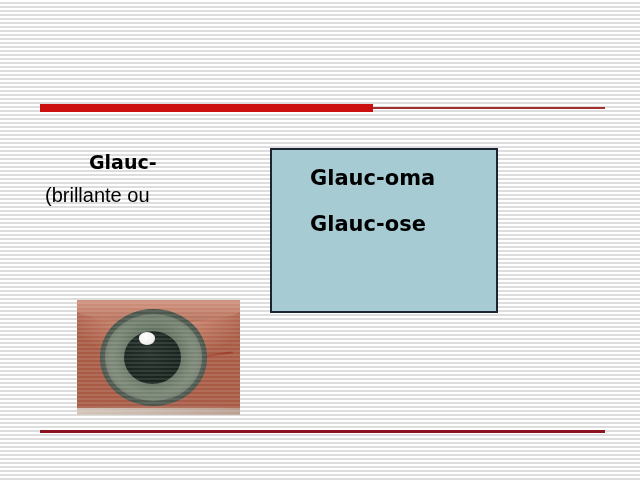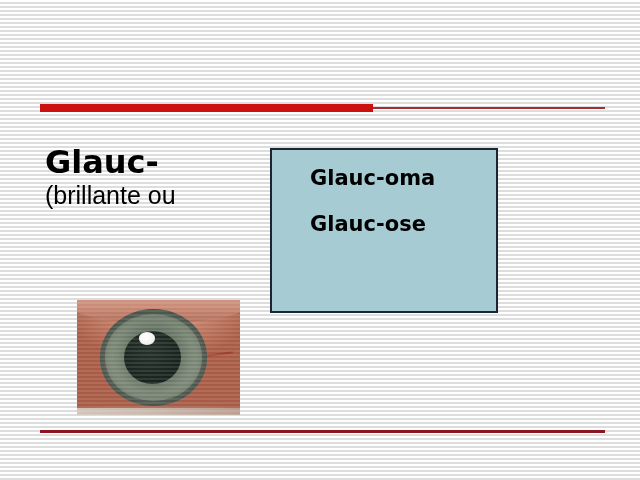--- a/index.html
+++ b/index.html
@@ -84,28 +84,29 @@
   .left-text {
     position: absolute;
     left: 45px;
     top: 145px;
     width: 215px;
     color: #000000;
   }
   .left-text .lead {
     font-family: "DejaVu Sans", sans-serif;
     font-weight: bold;
-    font-size: 32px;
+    font-size: 19px;
     line-height: 34px;
     color: #000000;
+    margin-left: 44px;
   }
   .left-text .gloss {
     font-family: "Liberation Sans", sans-serif;
     font-weight: normal;
-    font-size: 25px;
+    font-size: 20px;
     line-height: 33px;
     color: #000000;
   }
 
   
   .terms-box {
     position: absolute;
     left: 270px;
     top: 148px;
     width: 228px;

